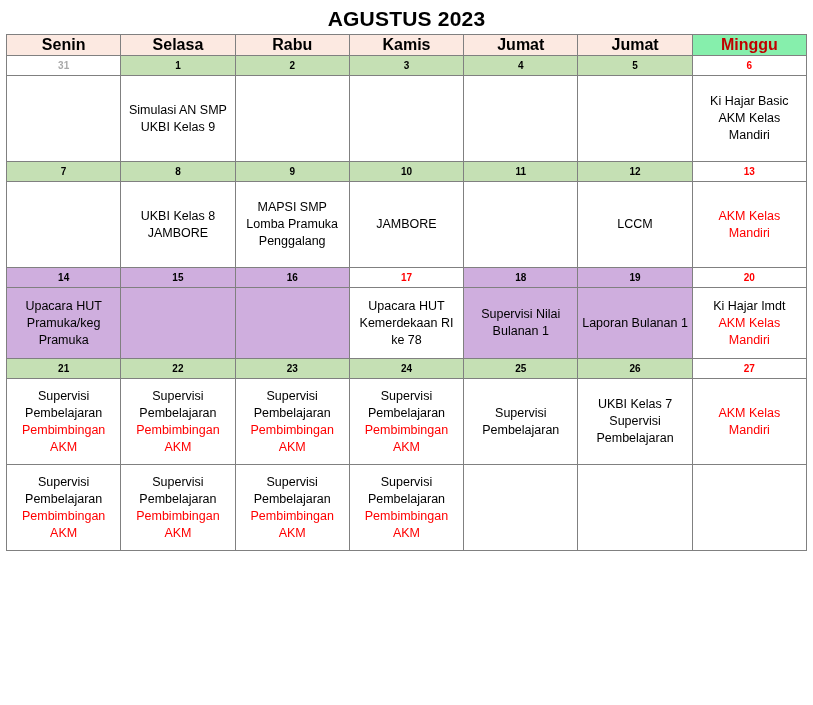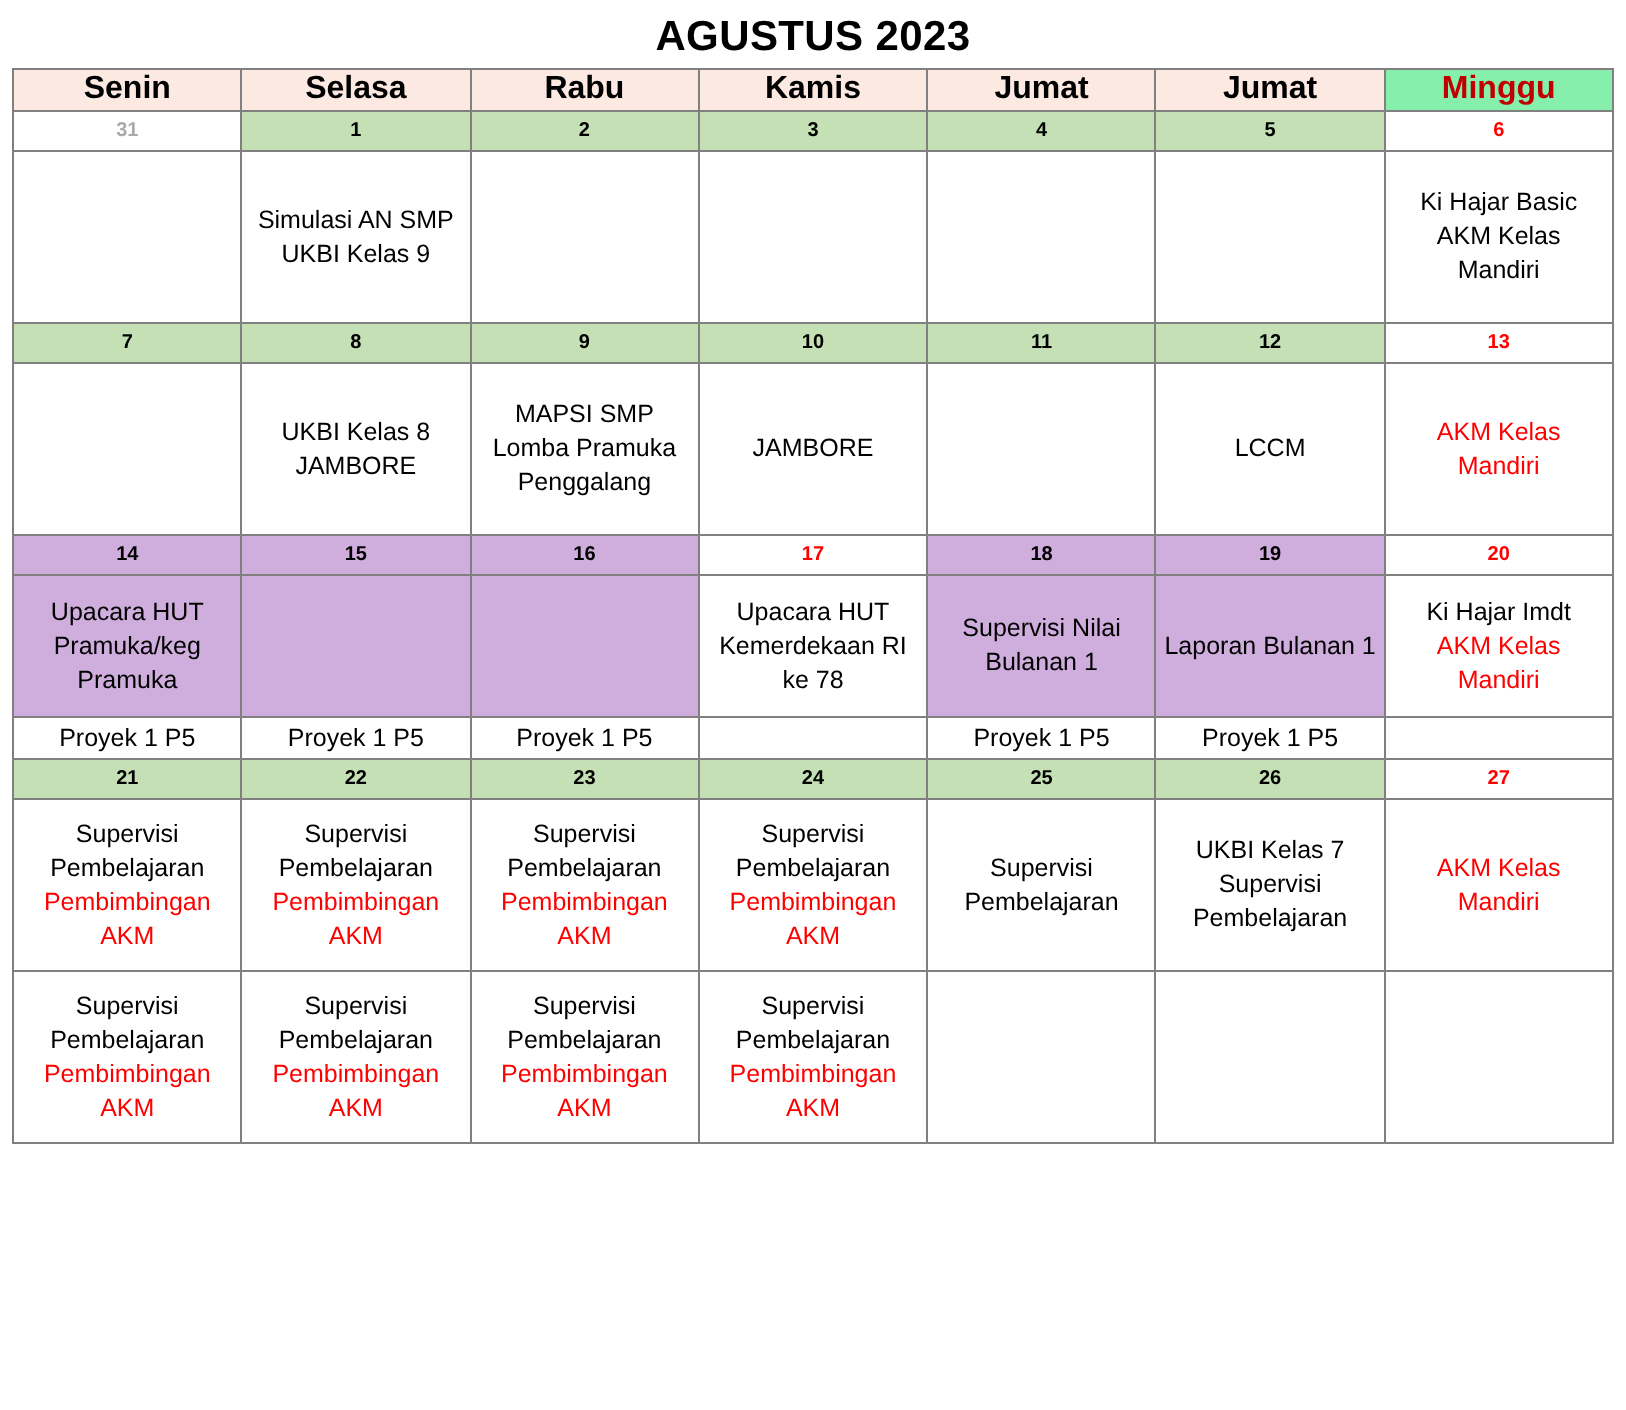--- a/index.html
+++ b/index.html
@@ -185,29 +185,20 @@
           </td>
           <td class="purple h70">
             <div class="note-black">Laporan Bulanan 1</div>
           </td>
           <td class="h70">
             <div class="note-black">Ki Hajar Imdt</div>
             <div class="note-red">AKM Kelas</div>
             <div class="note-red">Mandiri</div>
           </td>
         </tr>
-        <tr class="proyekrow">
-          <td>Proyek 1 P5</td>
-          <td>Proyek 1 P5</td>
-          <td>Proyek 1 P5</td>
-          <td></td>
-          <td>Proyek 1 P5</td>
-          <td>Proyek 1 P5</td>
-          <td></td>
-        </tr>
         <tr class="numrow">
           <td class="green">21</td>
           <td class="green">22</td>
           <td class="green">23</td>
           <td class="green">24</td>
           <td class="green">25</td>
           <td class="green">26</td>
           <td class="sunday">27</td>
         </tr>
         <tr class="contentrow">

